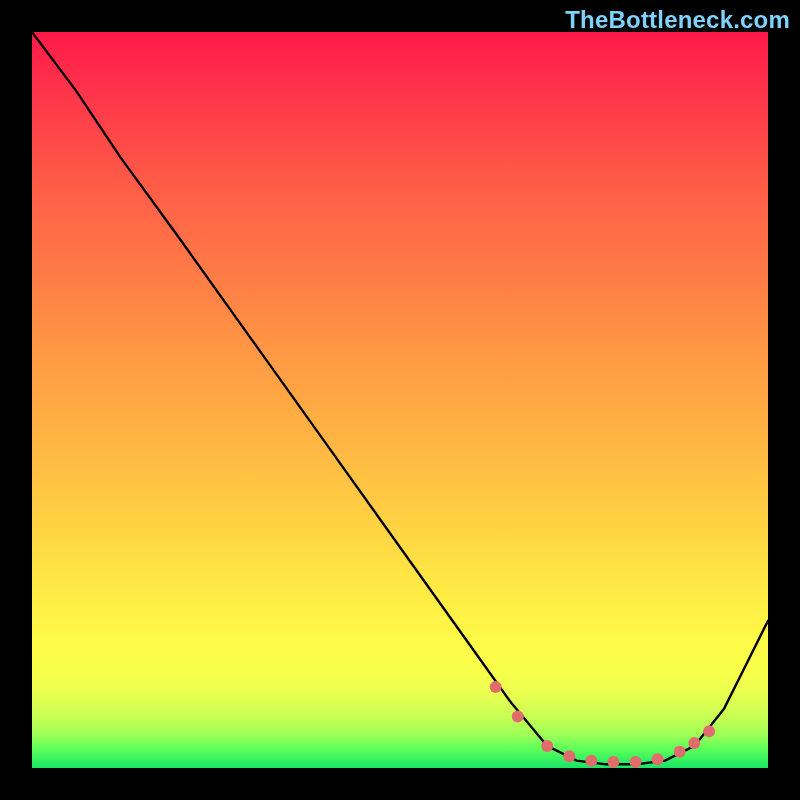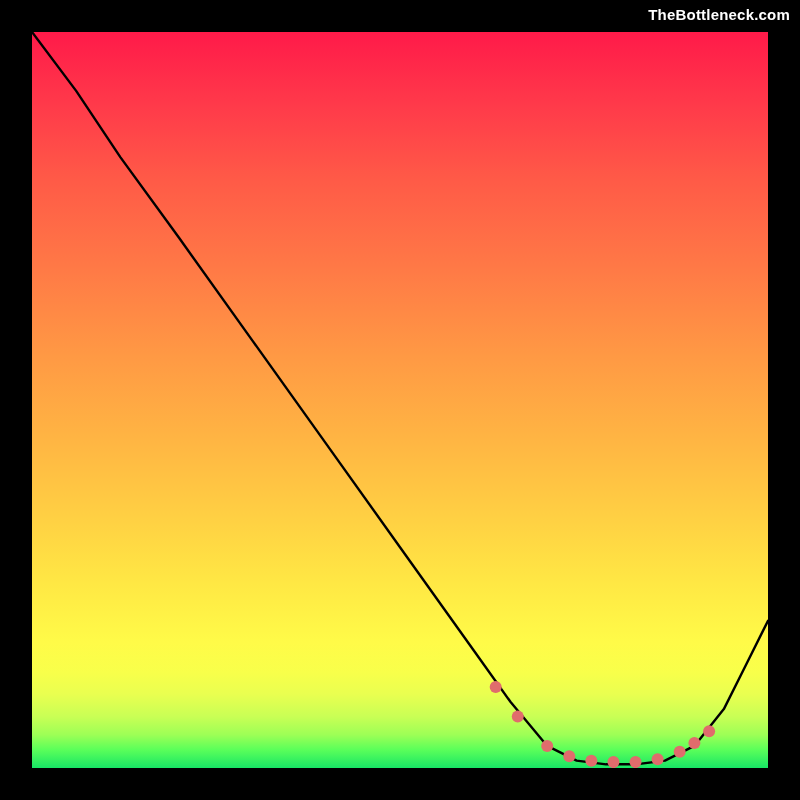--- a/index.html
+++ b/index.html
@@ -8,23 +8,23 @@
     position: relative;
     width: 800px;
     height: 800px;
     background: #000;
   }
   .watermark {
     position: absolute;
     top: 6px;
     right: 10px;
     font-family: Arial, Helvetica, sans-serif;
-    font-size: 15px;
+    font-size: 24px;
     font-weight: 600;
-    color: #ffffff;
+    color: #7dd3fc;
     letter-spacing: 0.2px;
     z-index: 5;
   }
   .plot {
     position: absolute;
     left: 32px;
     top: 32px;
     width: 736px;
     height: 736px;
     overflow: hidden;

